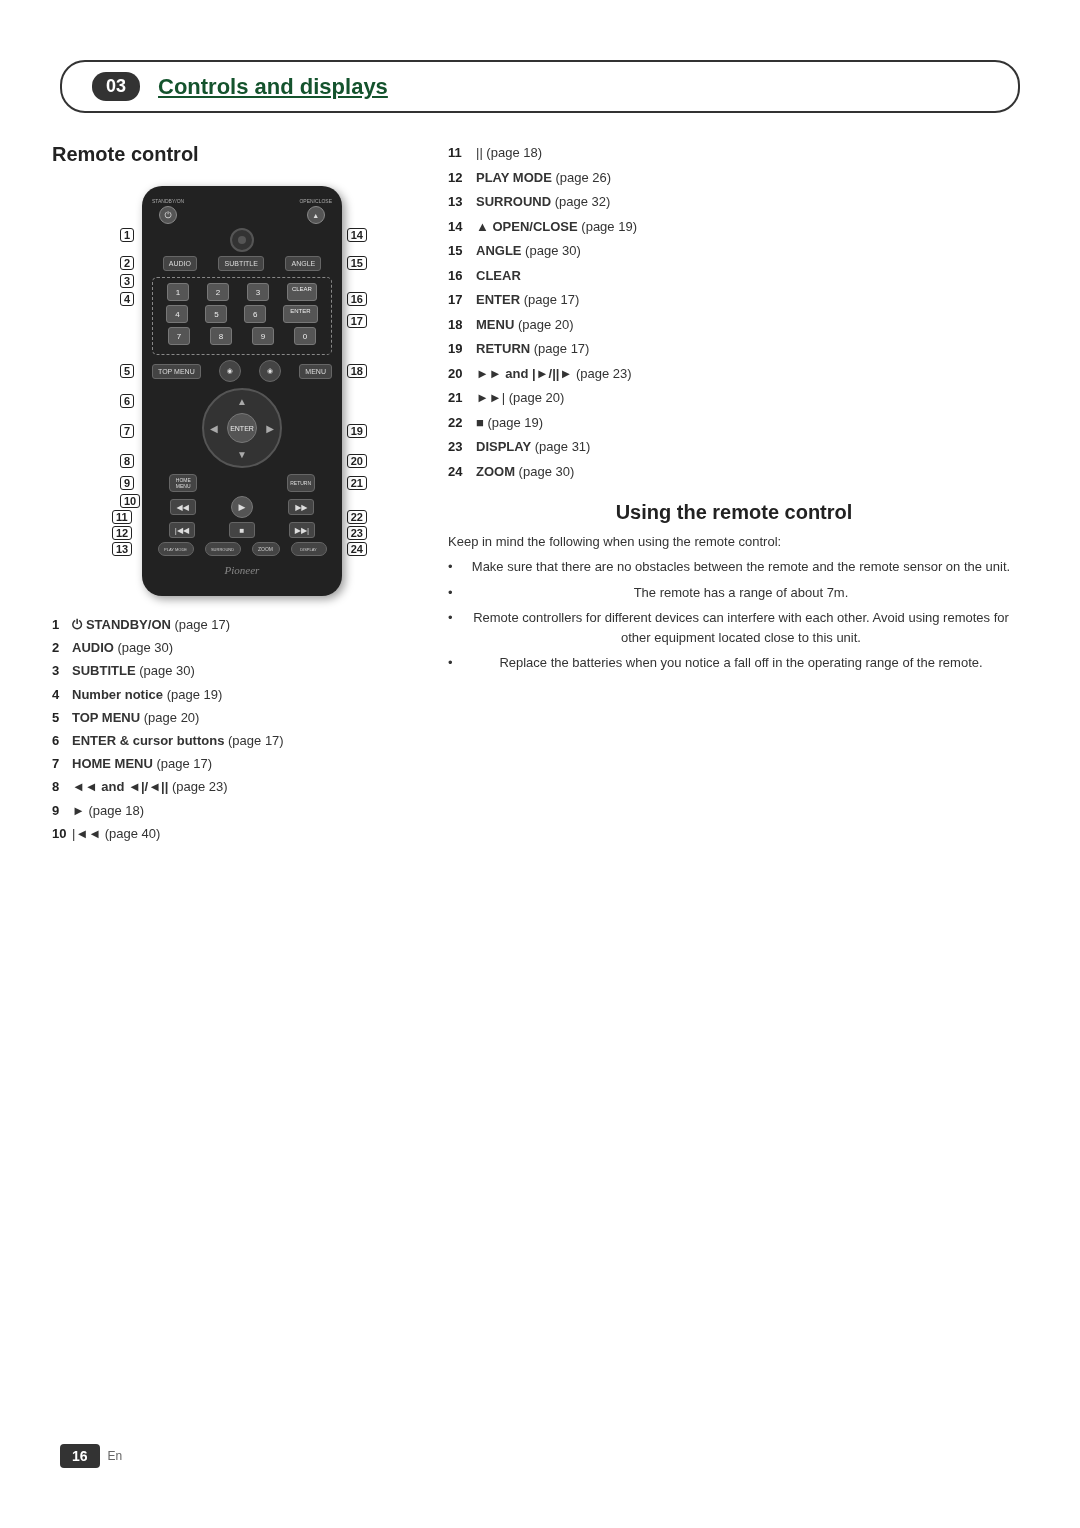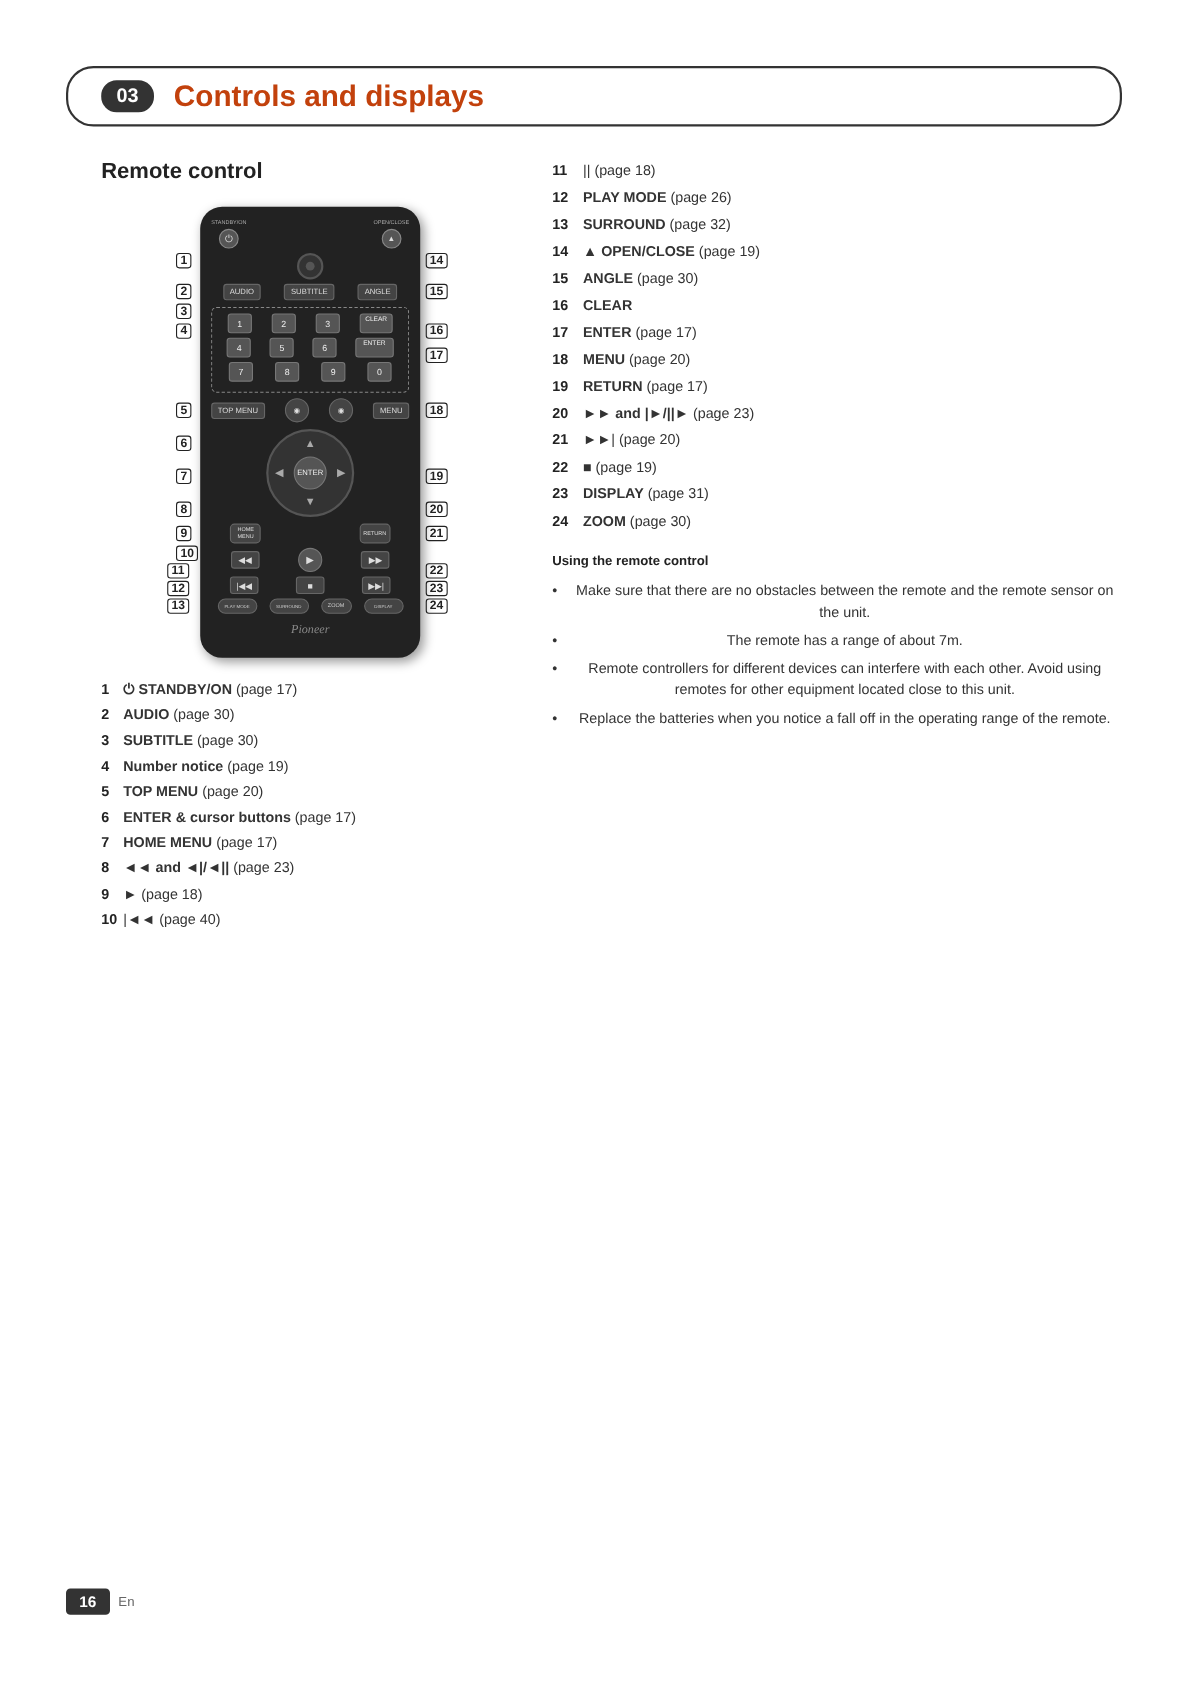--- a/index.html
+++ b/index.html
@@ -26,30 +26,31 @@
     .chapter-badge {
       background: #333;
       color: #fff;
       font-size: 18px;
       font-weight: bold;
       padding: 4px 14px;
       border-radius: 14px;
       margin-right: 18px;
     }
     .page-title {
-      font-size: 27px;
-      font-weight: bold;
-      color: #c2410c;
+      font-size: 22px;
+      font-weight: bold;
+      color: #14532d;
+      text-decoration: underline;
     }
 
     
     .main-content {
       display: flex;
-      margin: 20px 60px 0 92px;
-      gap: 30px;
+      margin: 20px 60px 0 52px;
+      gap: 16px;
     }
 
     
     .left-col {
       width: 380px;
       flex-shrink: 0;
     }
 
     .section-title {
       font-size: 20px;
@@ -317,23 +318,24 @@
       font-size: 13px;
       line-height: 1.5;
     }
     .right-list-num {
       font-weight: bold;
       min-width: 28px;
       flex-shrink: 0;
     }
 
     .using-remote-title {
-      font-size: 12px;
+      font-size: 20px;
       font-weight: bold;
       margin-bottom: 10px;
+      text-align: center;
     }
     .using-remote-subtitle {
       font-size: 13px;
       margin-bottom: 8px;
       color: #333;
     }
     .bullet-list {
       list-style: none;
       padding: 0;
     }
@@ -609,20 +611,21 @@
         <span class="list-text"><b>DISPLAY</b> (page 31)</span>
       </div>
       <div class="right-list-item">
         <span class="right-list-num">24</span>
         <span class="list-text"><b>ZOOM</b> (page 30)</span>
       </div>
     </div>
 
     <div>
       <div class="using-remote-title">Using the remote control</div>
+      <div class="using-remote-subtitle">Keep in mind the following when using the remote control:</div>
       <ul class="bullet-list">
         <li>Make sure that there are no obstacles between the remote and the remote sensor on the unit.</li>
         <li>The remote has a range of about 7m.</li>
         <li>Remote controllers for different devices can interfere with each other. Avoid using remotes for other equipment located close to this unit.</li>
         <li>Replace the batteries when you notice a fall off in the operating range of the remote.</li>
       </ul>
     </div>
   </div>
 </div>
 

